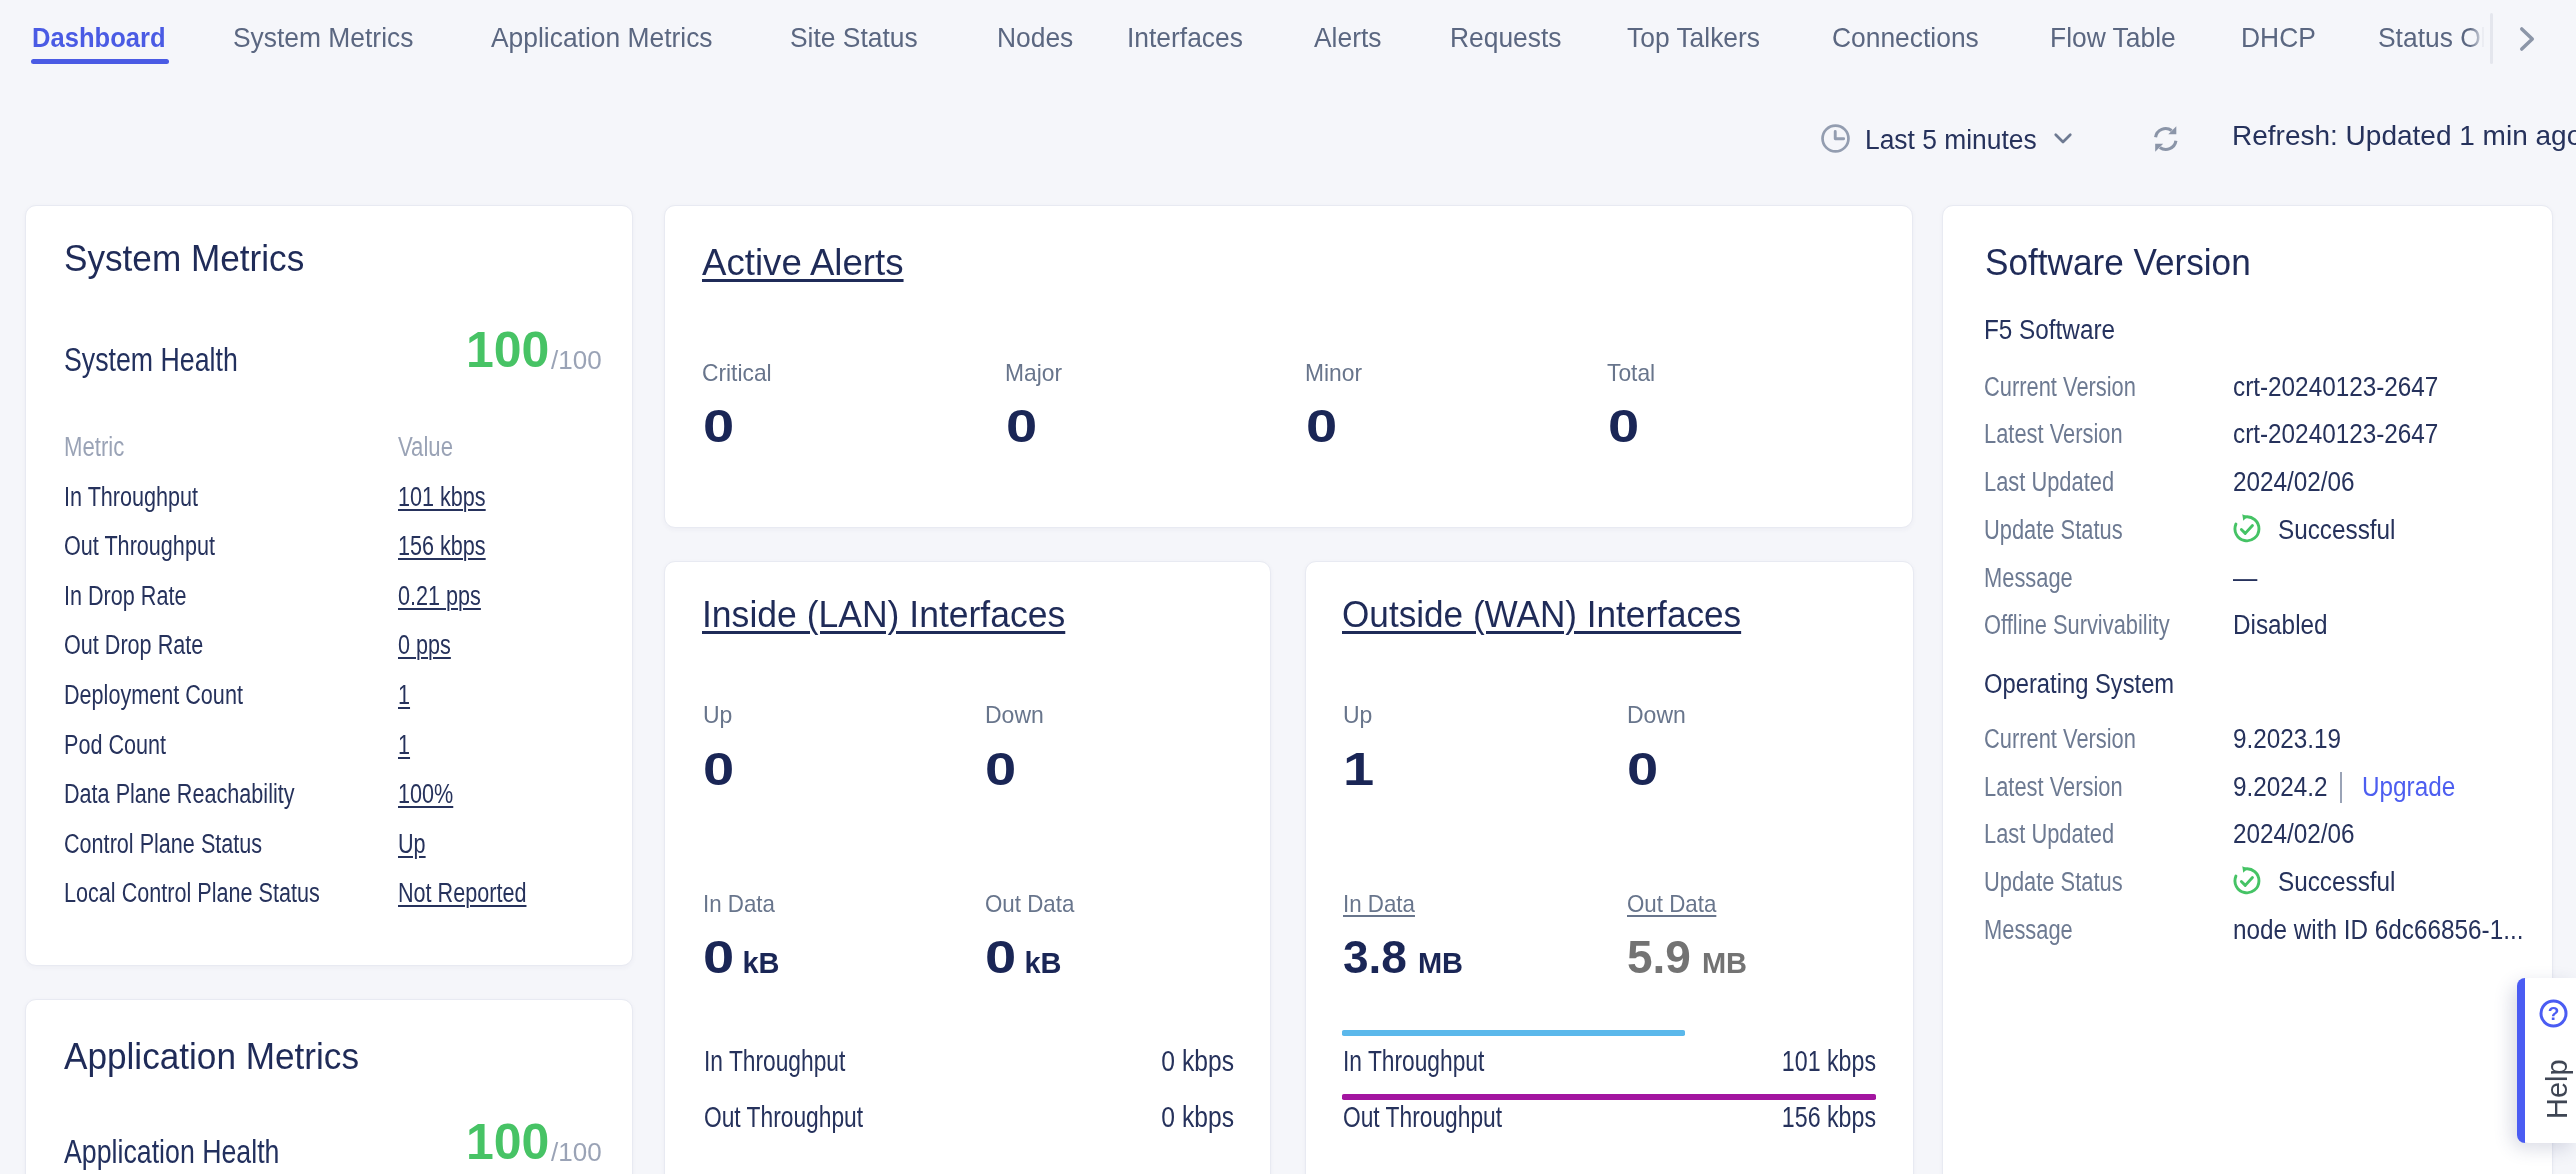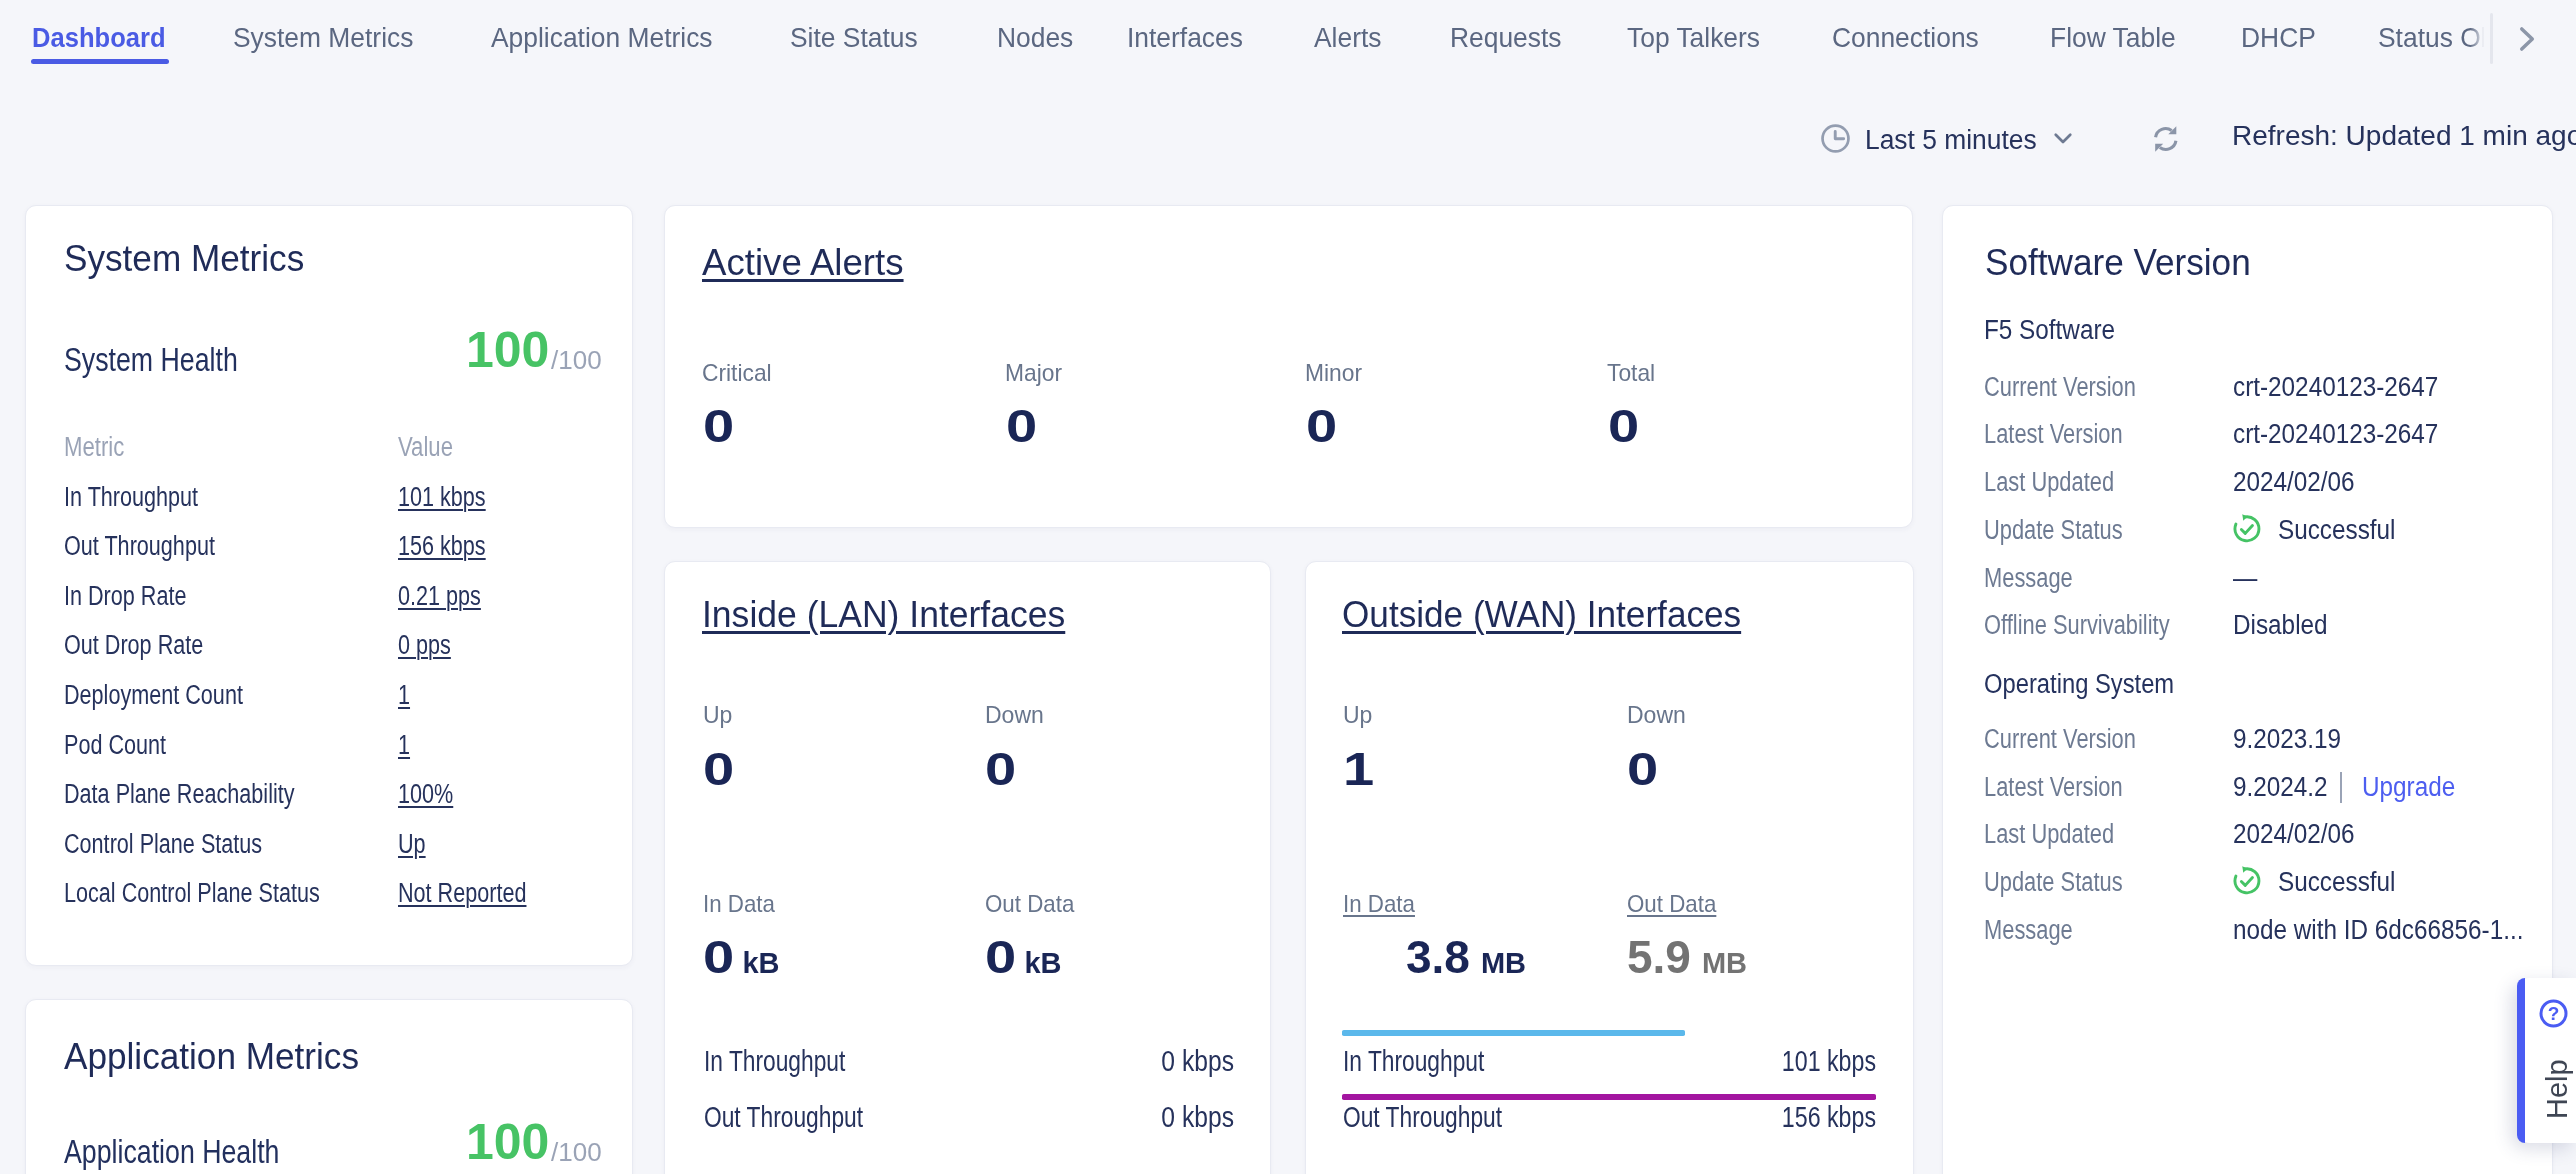--- a/index.html
+++ b/index.html
@@ -101,21 +101,21 @@
 <div class="abs" style="font-size:29px; line-height:29px; color:#26325c; transform:scaleX(0.785); transform-origin:0 0; left:704px; top:1103px;">Out Throughput</div>
 <div class="abs" style="font-size:29px; line-height:29px; color:#26325c; transform:scaleX(0.85); transform-origin:100% 0; left:1009px; width:225px; text-align:right; top:1103px;">0 kbps</div>
 <div class="card" style="left:1305px; top:561px; width:609px; height:642px;"></div>
 <div class="abs" style="font-size:37px; line-height:37px; color:#1f2b58; transform:scaleX(0.95); transform-origin:0 0; text-decoration:underline; text-decoration-thickness:2.8px; text-underline-offset:3.7px; left:1342px; top:596px;">Outside (WAN) Interfaces</div>
 <div class="abs" style="font-size:23px; line-height:23px; color:#68758c; left:1343px; top:704px;">Up</div>
 <div class="abs" style="font-size:23px; line-height:23px; color:#68758c; left:1627px; top:704px;">Down</div>
 <div class="abs" style="font-size:46px; line-height:46px; color:#1a2656; font-weight:bold; left:1343px; top:746px;"><span style="display:inline-block; transform:scaleX(1.22); transform-origin:0 60%;">1</span></div>
 <div class="abs" style="font-size:46px; line-height:46px; color:#1a2656; font-weight:bold; left:1627px; top:746px;"><span style="display:inline-block; transform:scaleX(1.22); transform-origin:0 60%;">0</span></div>
 <div class="abs" style="font-size:24px; line-height:24px; color:#68758c; transform:scaleX(0.93); transform-origin:0 0; text-decoration:underline; text-underline-offset:2.8px; left:1343px; top:892px;">In Data</div>
 <div class="abs" style="font-size:24px; line-height:24px; color:#68758c; transform:scaleX(0.93); transform-origin:0 0; text-decoration:underline; text-underline-offset:2.8px; left:1627px; top:892px;">Out Data</div>
-<div class="abs" style="font-size:46px; line-height:46px; color:#1a2656; font-weight:bold; left:1406px; top:934px;">3.8<span style="font-size:29px; margin-left:11px;">MB</span></div>
+<div class="abs" style="font-size:46px; line-height:46px; color:#1a2656; font-weight:bold; left:1343px; top:934px;">3.8<span style="font-size:29px; margin-left:11px;">MB</span></div>
 <div class="abs" style="font-size:46px; line-height:46px; color:#737373; font-weight:bold; left:1627px; top:934px;">5.9<span style="font-size:29px; margin-left:11px;">MB</span></div>
 <div class="abs" style="left:1342px; top:1030px; width:343px; height:6.4px; background:#5bb8eb; border-radius:1.8px;"></div>
 <div class="abs" style="font-size:29px; line-height:29px; color:#26325c; transform:scaleX(0.785); transform-origin:0 0; left:1343px; top:1047px;">In Throughput</div>
 <div class="abs" style="font-size:29px; line-height:29px; color:#26325c; transform:scaleX(0.8); transform-origin:100% 0; left:1651px; width:225px; text-align:right; top:1047px;">101 kbps</div>
 <div class="abs" style="left:1342px; top:1094px; width:534px; height:6.4px; background:#a315a0; border-radius:1.8px;"></div>
 <div class="abs" style="font-size:29px; line-height:29px; color:#26325c; transform:scaleX(0.785); transform-origin:0 0; left:1343px; top:1103px;">Out Throughput</div>
 <div class="abs" style="font-size:29px; line-height:29px; color:#26325c; transform:scaleX(0.8); transform-origin:100% 0; left:1651px; width:225px; text-align:right; top:1103px;">156 kbps</div>
 <div class="card" style="left:1942px; top:205px; width:611px; height:1009px;"></div>
 <div class="abs" style="font-size:37px; line-height:37px; color:#1f2b58; transform:scaleX(0.95); transform-origin:0 0; left:1985px; top:244px;">Software Version</div>
 <div class="abs" style="font-size:27px; line-height:27px; color:#25325e; font-weight:500; transform:scaleX(0.9); transform-origin:0 0; left:1984px; top:317px;">F5 Software</div>

